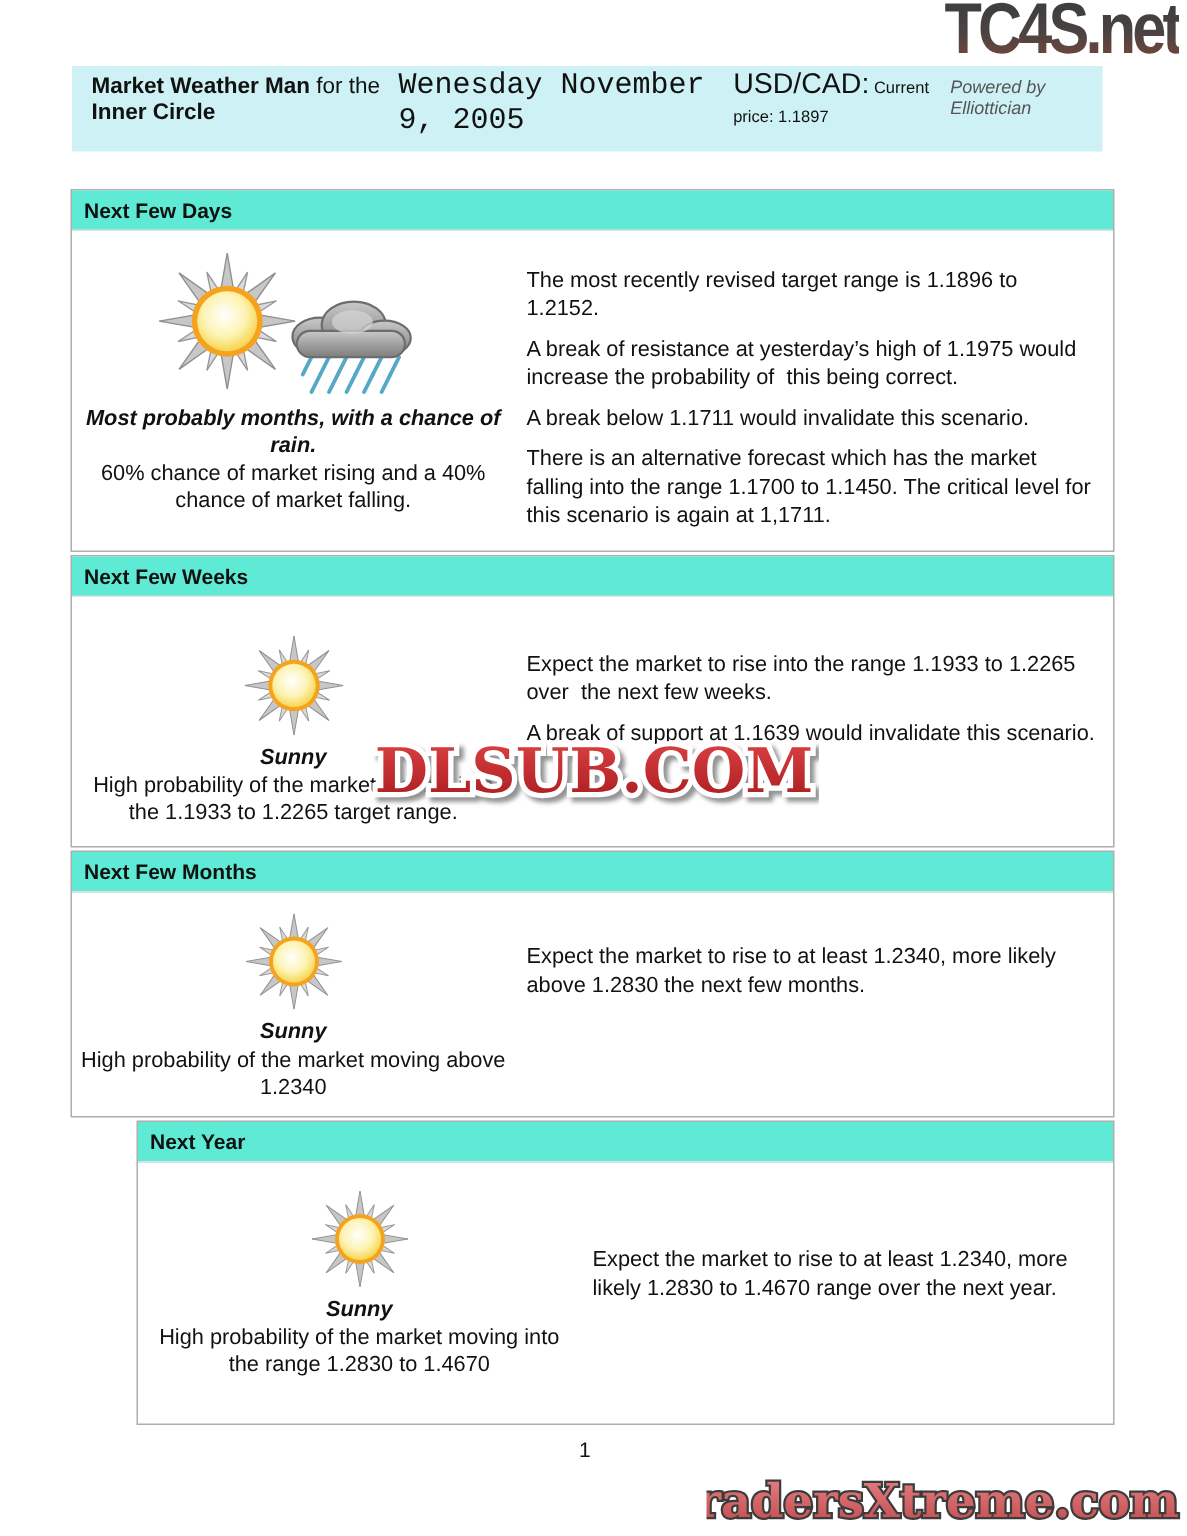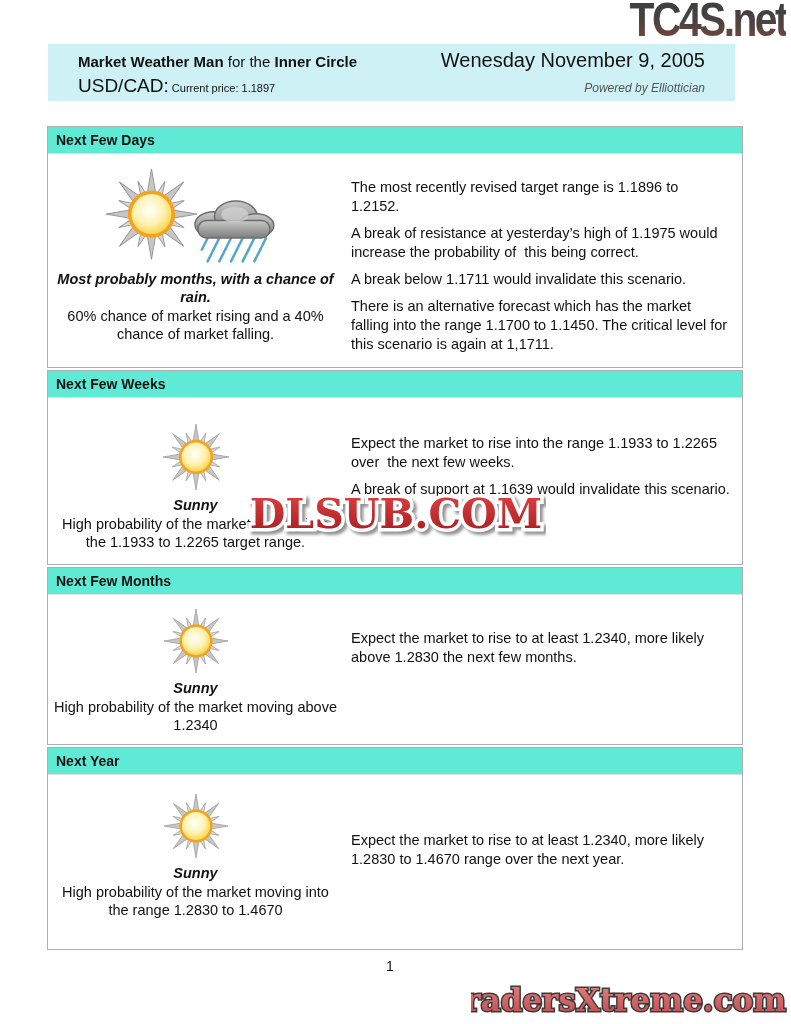--- a/index.html
+++ b/index.html
@@ -11,35 +11,35 @@
     position:absolute;top:-4px;right:5px;
     font-size:48px;font-weight:bold;letter-spacing:-3px;line-height:1.0;
     transform:scaleX(0.85);transform-origin:right top;
     background:linear-gradient(180deg,#3f3f3f 20%,#4c4341 55%,#6e463c 85%,#7c4a3e 100%);
     -webkit-background-clip:text;background-clip:text;color:transparent;
   }
 
   
   .header-bar{
     position:absolute;left:48px;top:44px;width:687px;height:57px;
-    background:#cdf1f4;display:flex;flex-direction:column;justify-content:center;
-    padding:2px 30px;box-sizing:border-box;gap:3px;
+    background:#cdf1f4;display:flex;justify-content:center;
+    padding:2px 13px;box-sizing:border-box;gap:3px;
   }
   .hrow{display:flex;justify-content:space-between;align-items:baseline;}
   .title-line{font-size:15px;}
   .title-line b{font-weight:bold;}
-  .date{font-size:20px;}
+  .date{font-size:20px;font-family:Liberation Mono, monospace;}
   .pair{font-size:19px;text-align:center;}
   .price{font-size:11px;}
   .powered{font-size:12px;font-style:italic;color:#555;}
 
   
   .sections{position:absolute;left:47px;top:126px;width:696px;}
   .section{border:1px solid #aeaeae;background:#fff;margin-bottom:2px;box-sizing:border-box;}
-  .sec-1{height:242px;} .sec-2{height:195px;} .sec-3{height:178px;} .sec-4{height:203px;}
+  .sec-1{height:242px;} .sec-2{height:195px;} .sec-3{height:178px;} .sec-4{height:203px;margin-left:44px;}
   .section-header{
     height:27px;background:#5eead4;font-size:14px;font-weight:bold;
     line-height:27px;padding-left:8px;border-bottom:1px solid #e0e0e0;box-sizing:border-box;
   }
   .section-body{display:flex;}
   .left-col{width:295px;flex-shrink:0;text-align:center;}
   .right-col{flex:1;padding:0 12px 0 8px;}
   .para{font-size:14.5px;line-height:19px;margin:0 0 8px 0;white-space:pre-wrap;}
   .pt-s1{padding-top:24px;} .pt-s2{padding-top:36px;} .pt-s3{padding-top:34px;} .pt-s4{padding-top:56px;}
 

